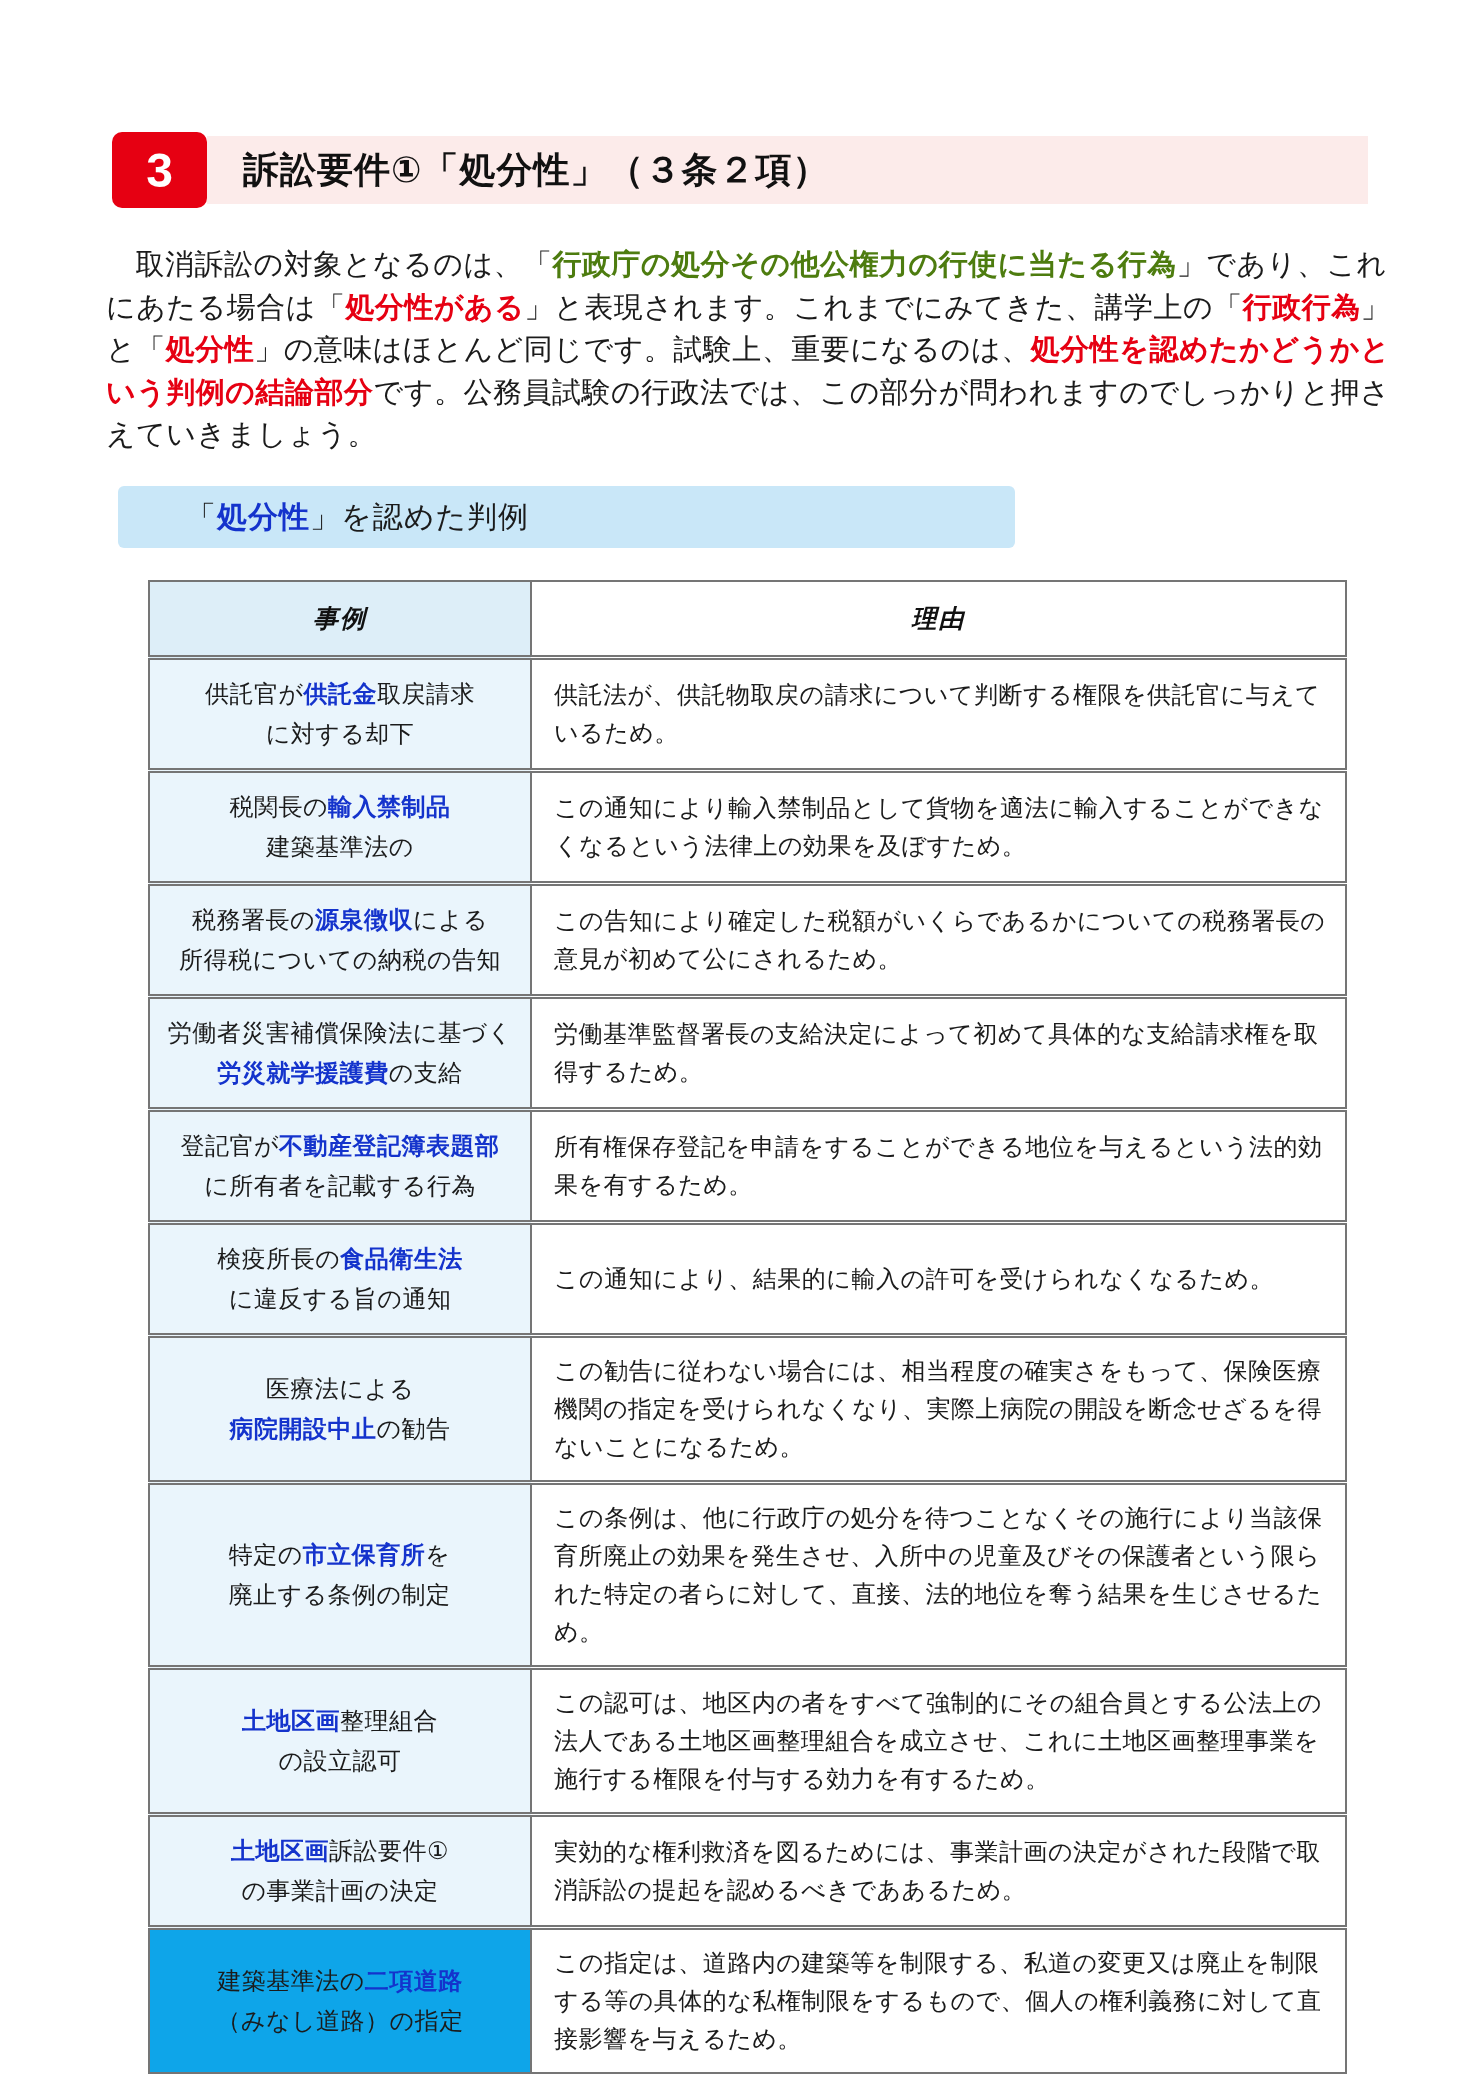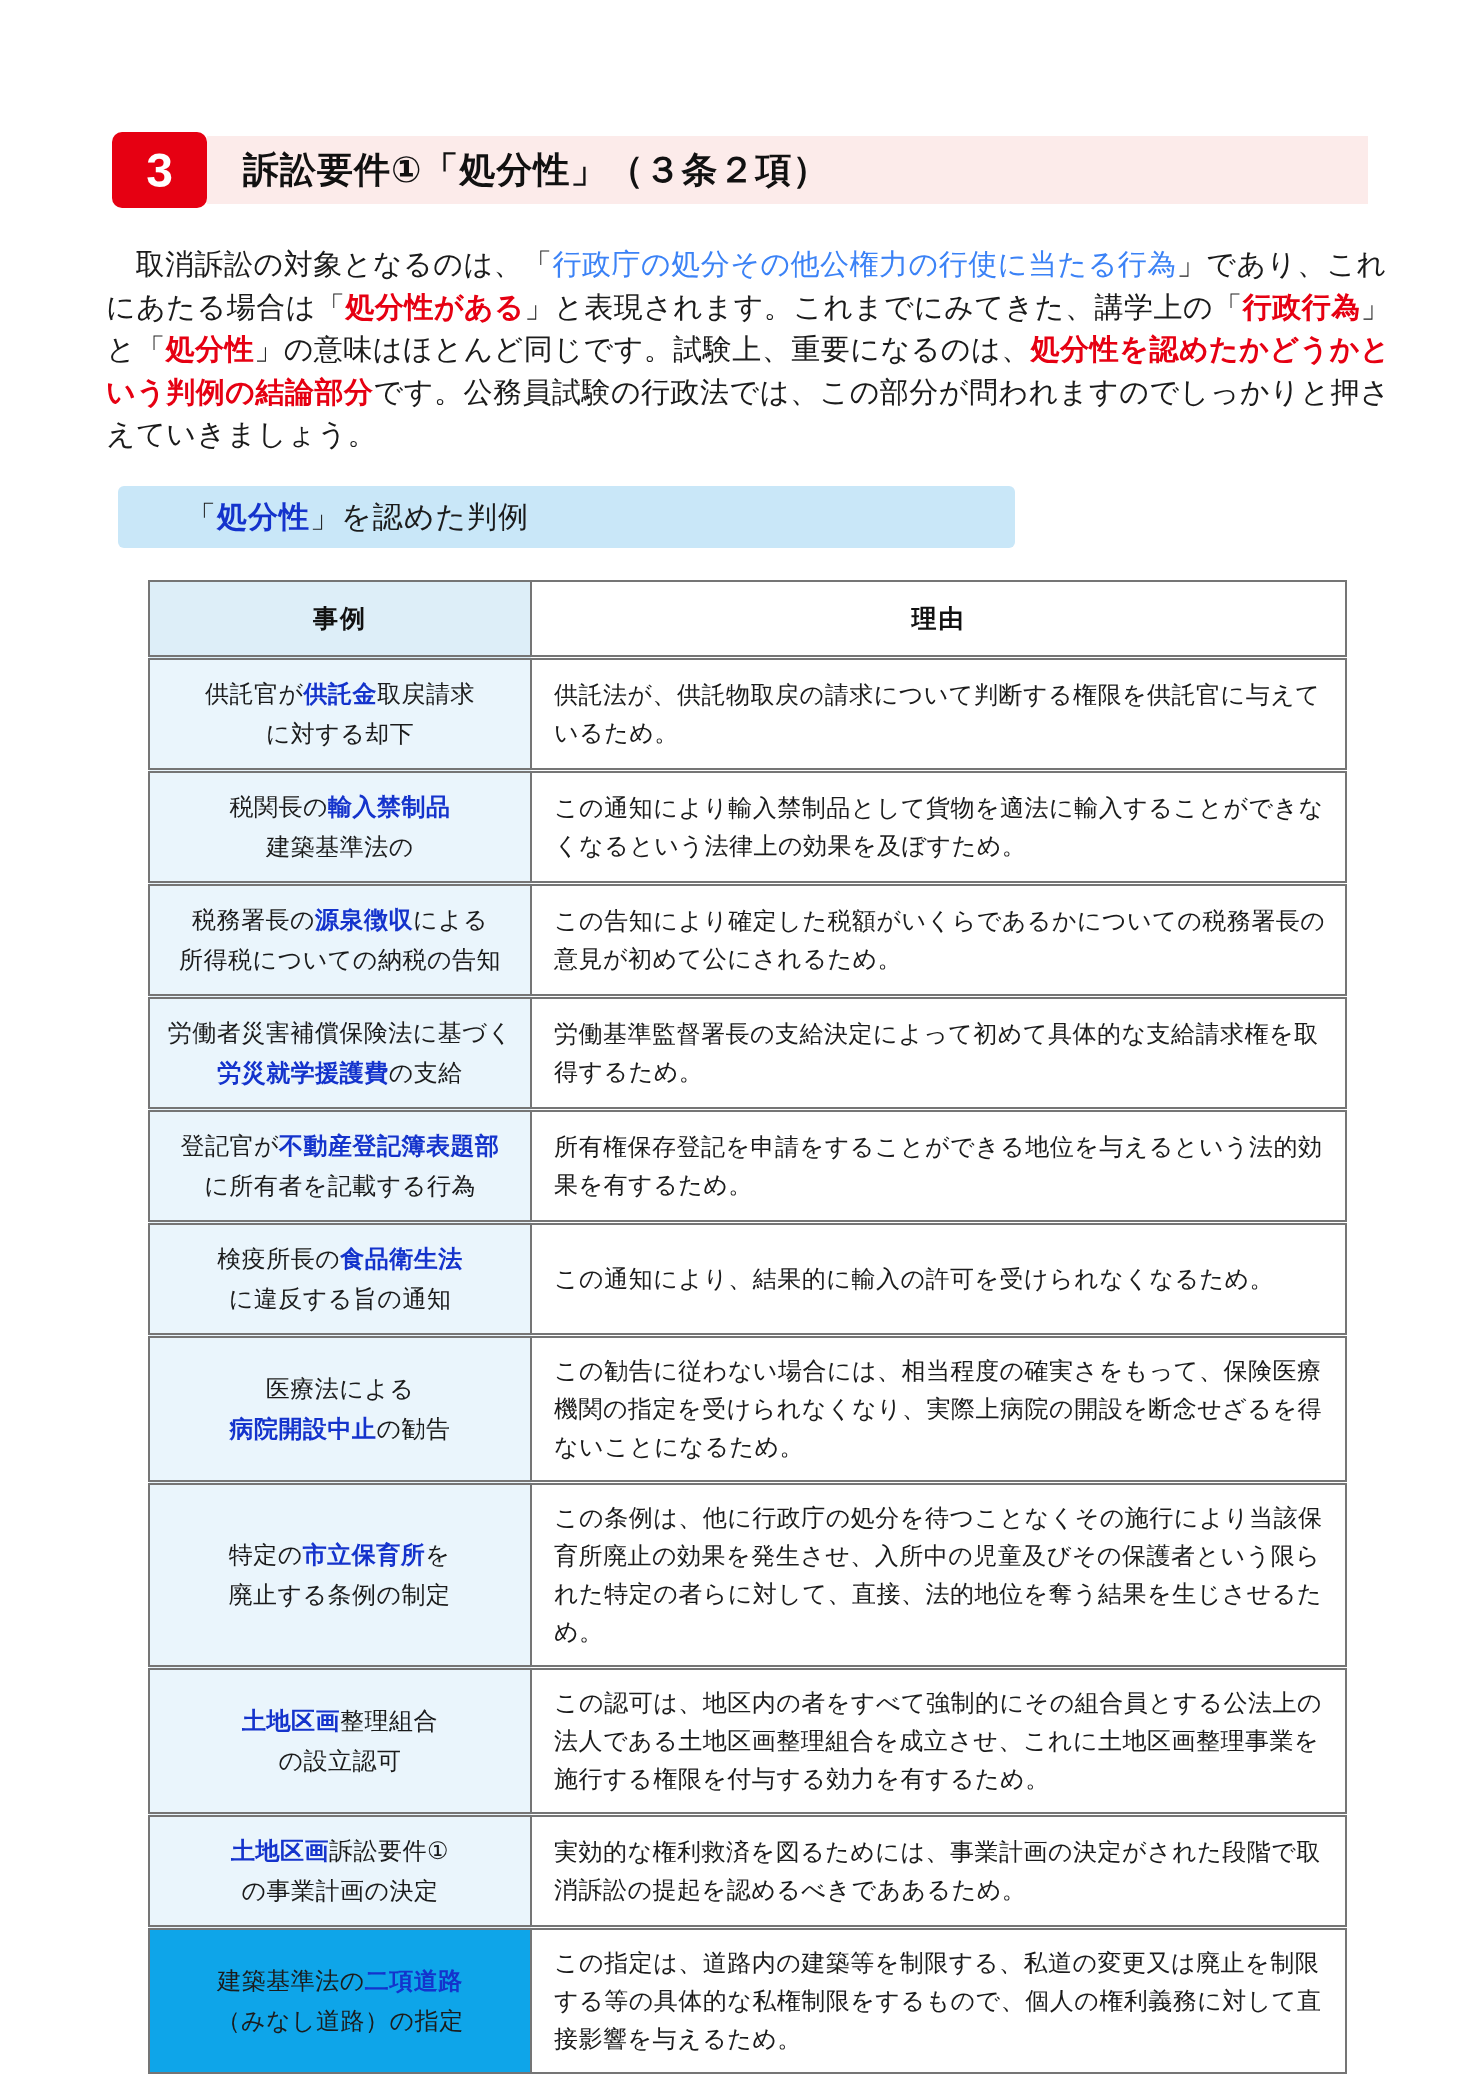--- a/index.html
+++ b/index.html
@@ -30,21 +30,21 @@
     letter-spacing:1px;
   }
   
   .intro{
     position:absolute;left:106px;top:243px;width:1292px;
     font-size:29px;line-height:42.5px;
     letter-spacing:0.5px;
     white-space:nowrap;
   }
   .seg-normal{font-weight:400;color:#1b1b1b;}
-  .seg-bold{font-weight:400;color:#3b82f6;}
+  .seg-bold{font-weight:700;color:#4d7c0f;}
   .seg-red{font-weight:700;}
   .seg-blue{font-weight:700;}
   
   .section-banner{
     position:absolute;left:118px;top:486px;width:897px;height:62px;
     border-radius:6px;
     display:flex;align-items:center;
     padding-left:68px;box-sizing:border-box;
     font-size:30px;font-weight:700;color:#111111;
     letter-spacing:1px;
@@ -59,20 +59,21 @@
   }
   col.c-case{width:382px;}
   col.c-reason{width:815px;}
   th,td{border-left:2px solid #757575;}
   tbody tr td{border-top:5px double #757575;}
   th{
     height:71px;
     font-size:25px;font-weight:700;color:#111111;
     text-align:center;vertical-align:middle;
     letter-spacing:2px;
+    font-style:italic;
   }
   td.case-cell{
     text-align:center;vertical-align:middle;
     padding:14px 8px;
     font-size:24px;line-height:40px;
     letter-spacing:0.5px;
   }
   td.reason-cell{
     text-align:left;vertical-align:middle;
     padding:14px 18px 14px 22px;

